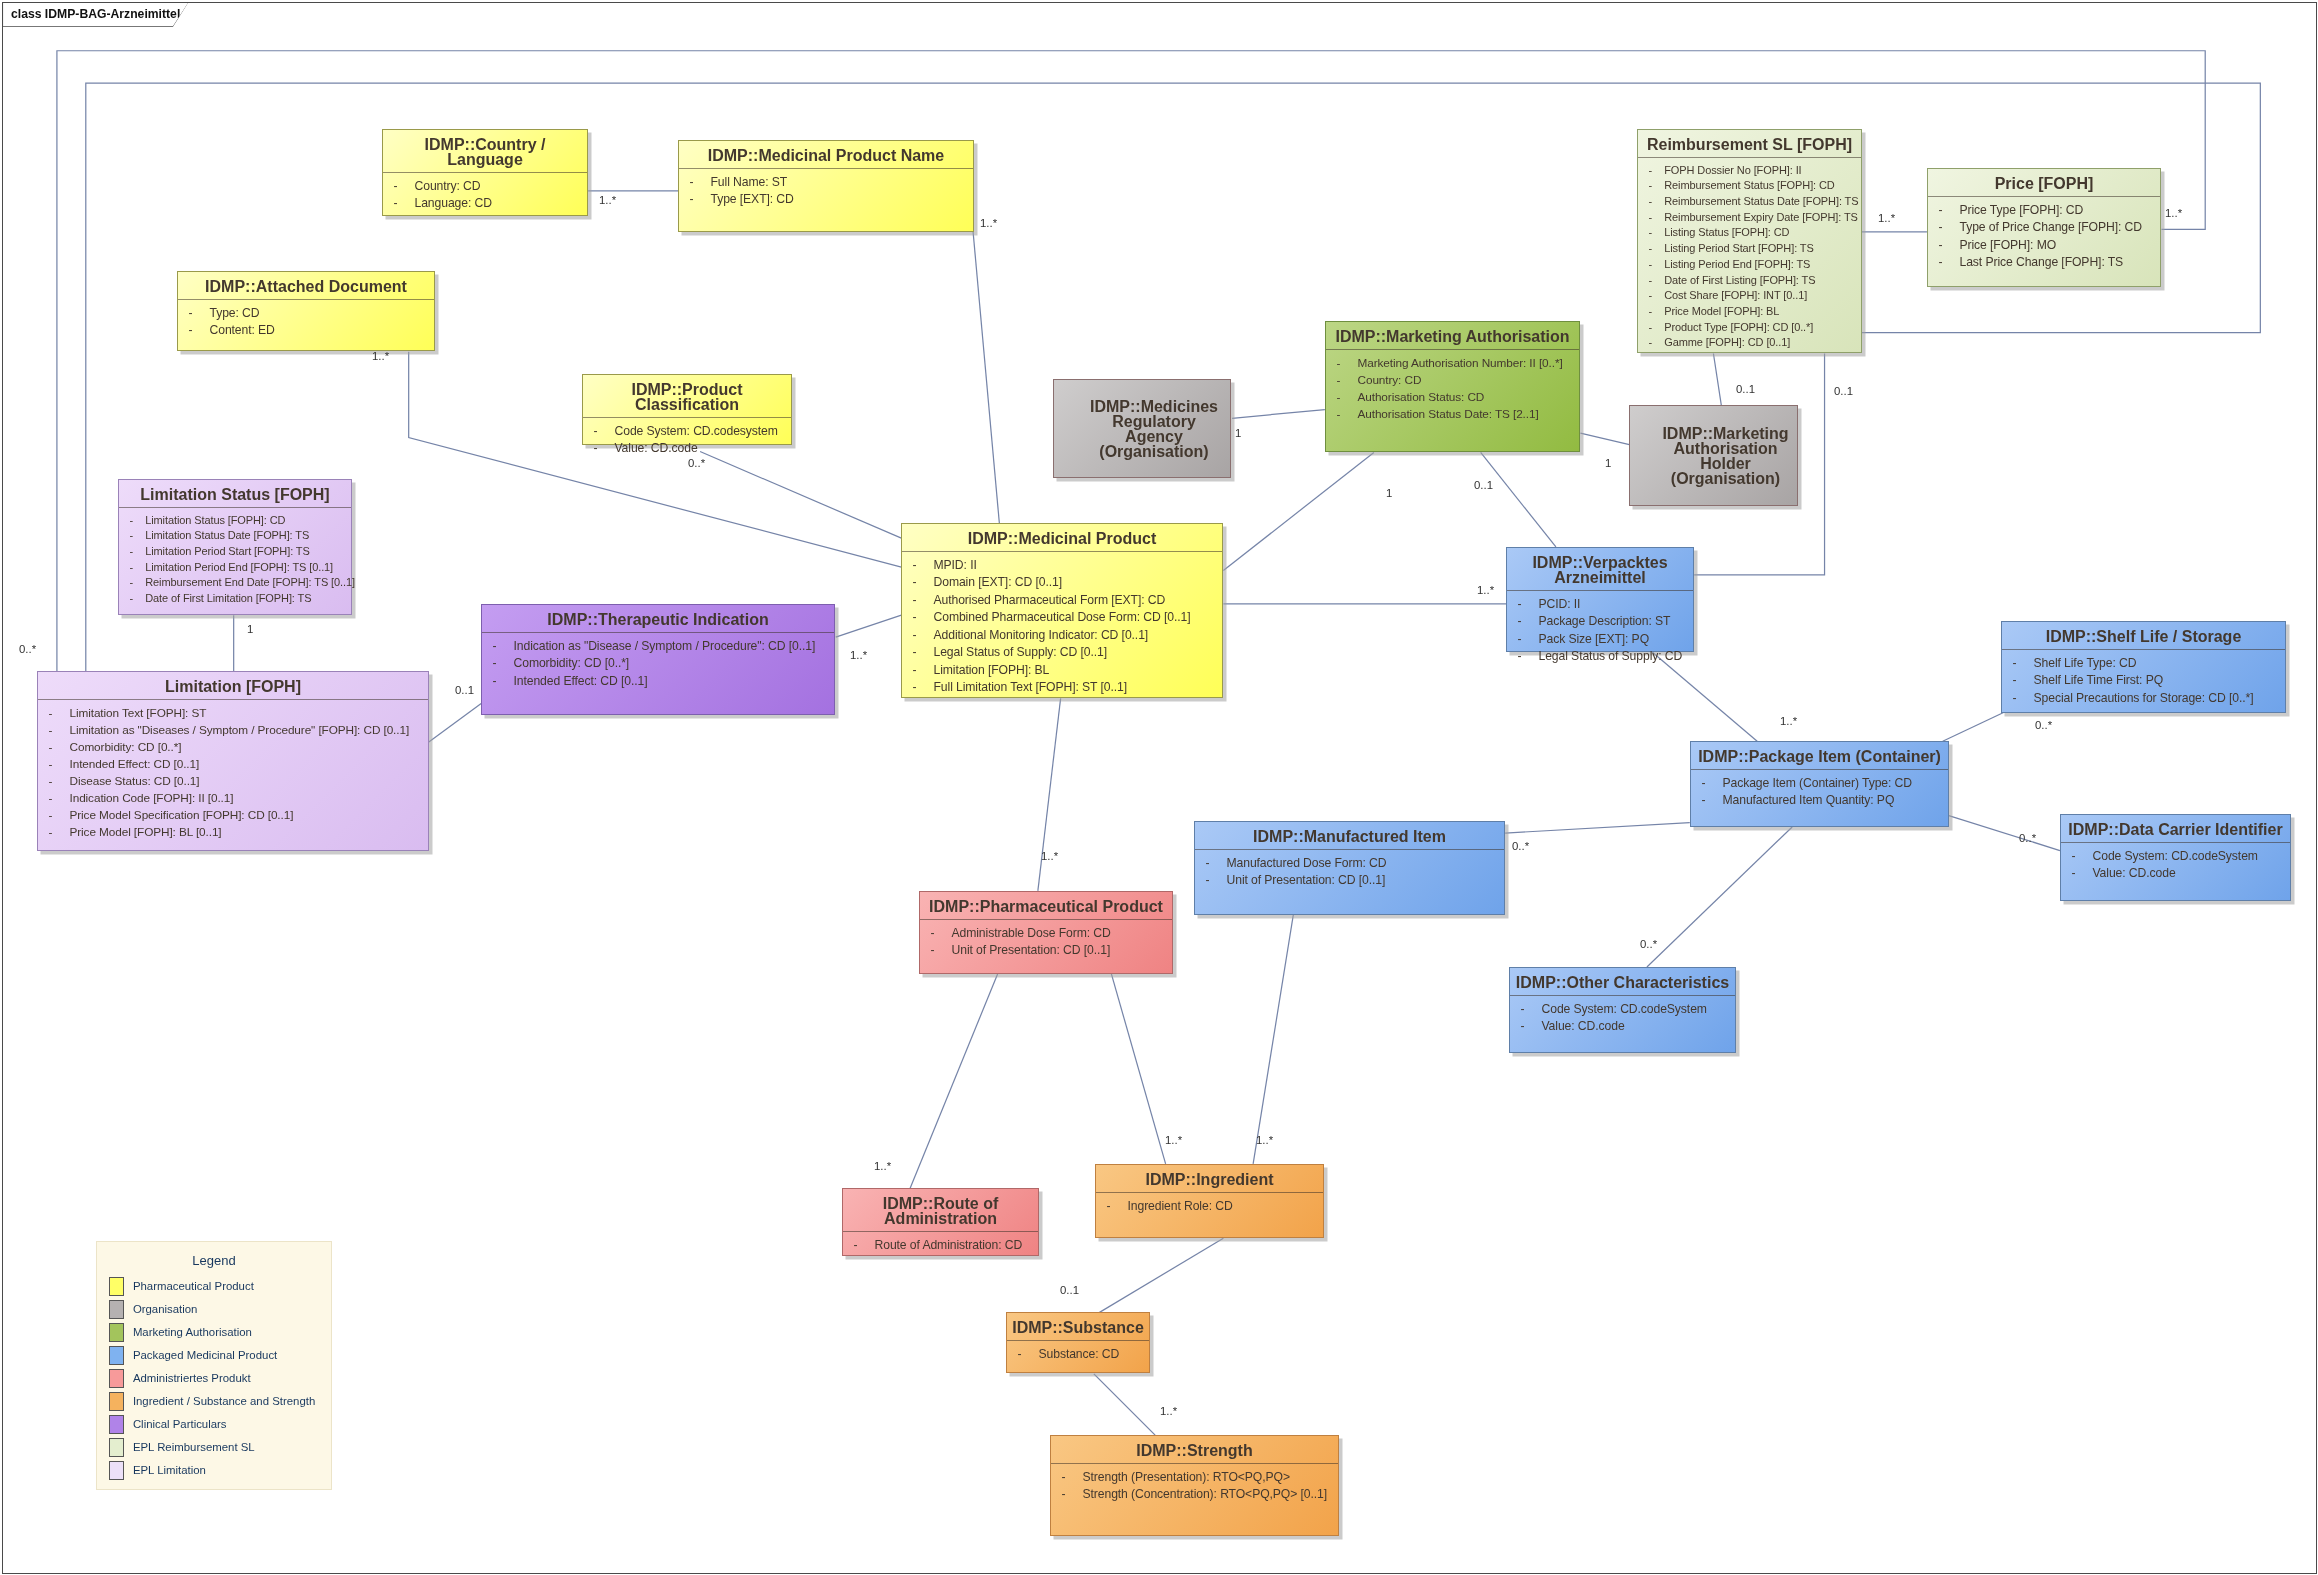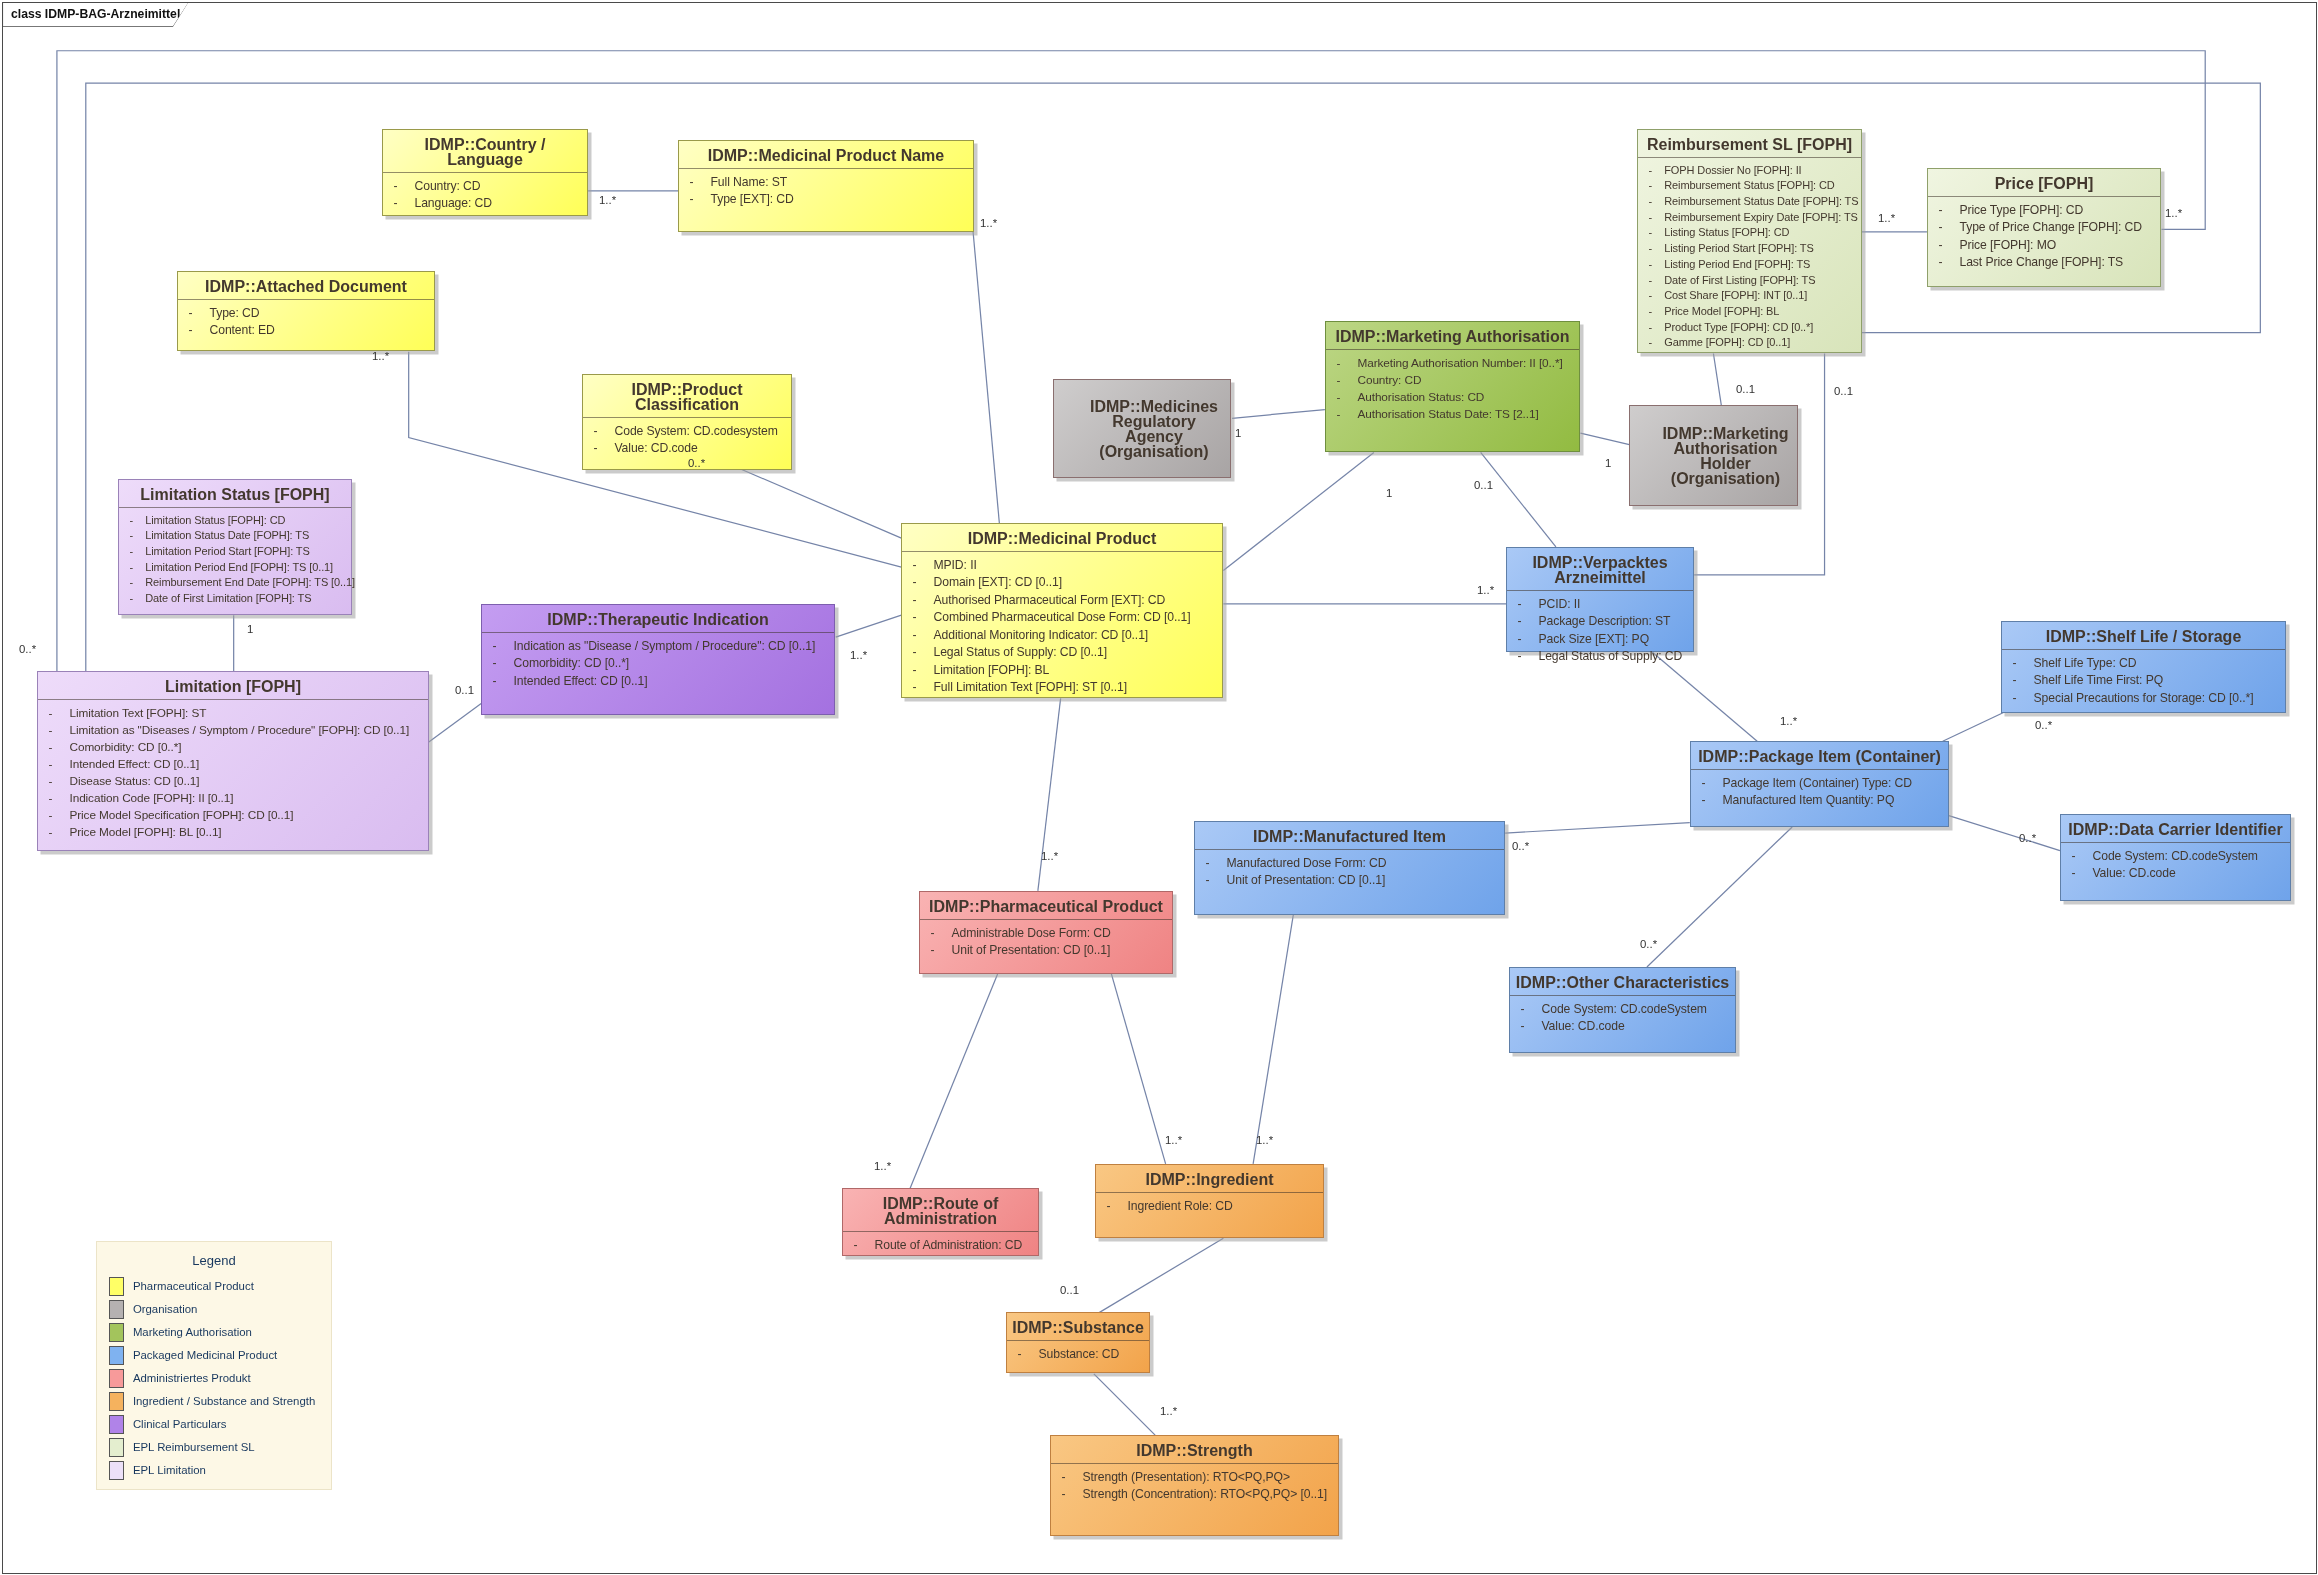--- a/index.html
+++ b/index.html
@@ -118,21 +118,21 @@
       <div class="attr-row">
         <span class="attr-dash">-</span>
         <span class="attr-text">Type: CD</span>
       </div>
       <div class="attr-row">
         <span class="attr-dash">-</span>
         <span class="attr-text">Content: ED</span>
       </div>
     </div>
 </div>
-<div class="uml-class c-yellow with-attrs" style="left:582px;top:374px;width:210px;height:96px">
+<div class="uml-class c-yellow with-attrs" style="left:582px;top:374px;width:210px;height:71px">
   <div class="uml-title">IDMP::Product Classification</div>
   <div class="uml-attrs">
       <div class="attr-row">
         <span class="attr-dash">-</span>
         <span class="attr-text">Code System: CD.codesystem</span>
       </div>
       <div class="attr-row">
         <span class="attr-dash">-</span>
         <span class="attr-text">Value: CD.code</span>
       </div>

